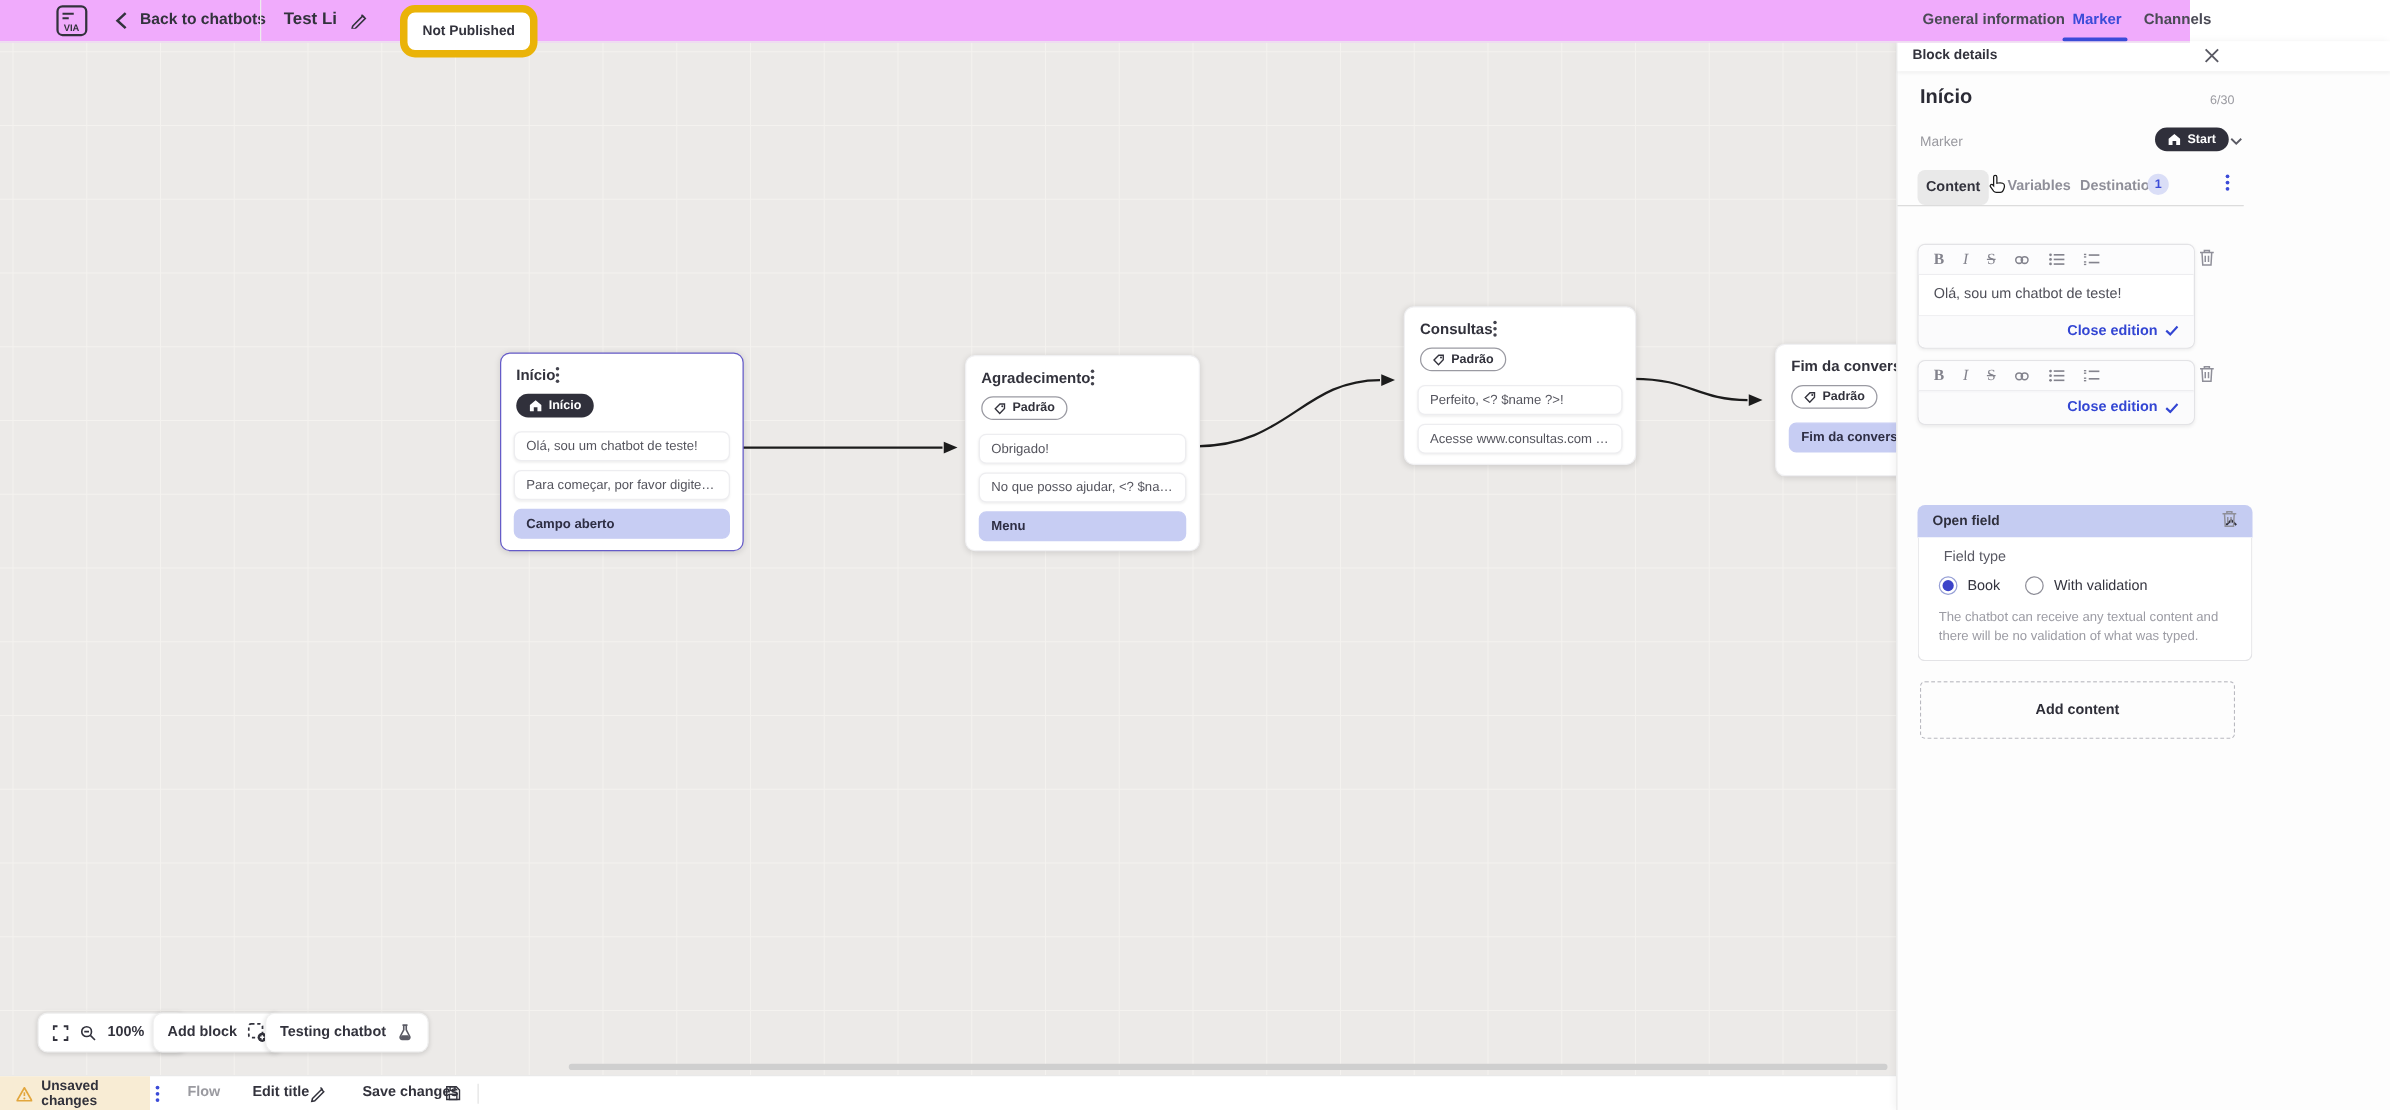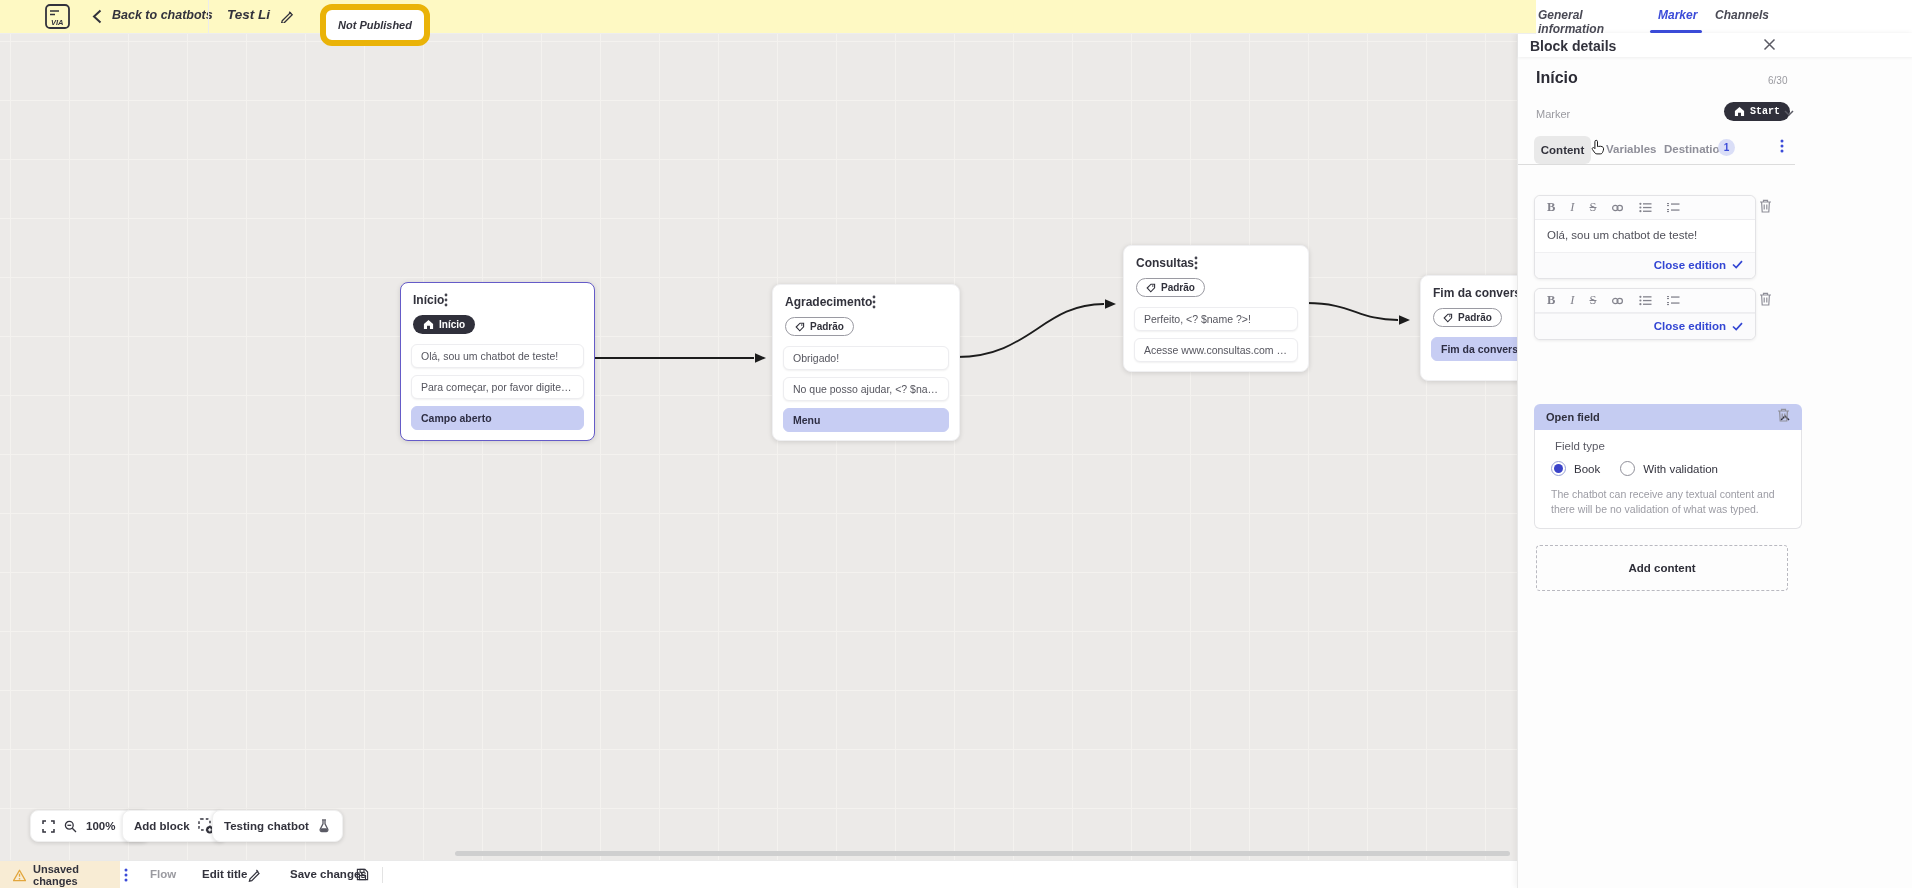--- a/index.html
+++ b/index.html
@@ -1,21 +1,21 @@
 <!DOCTYPE html>
 <html><head>
 <meta charset="utf-8">
 <style>
   html,body{margin:0;padding:0;background:#fff;}
   .app{position:relative;width:1912px;height:888px;overflow:hidden;
        font-family:"Liberation Sans",sans-serif;color:#32323c;-webkit-font-smoothing:antialiased;}
   svg{display:block}
 
   
-  .topbar{position:absolute;left:0;top:0;width:1536px;height:33px;background:#fef9c3;border-bottom:1px solid #eeeeee;z-index:40;font-style:italic;}
+  .topbar{position:absolute;left:0;top:0;width:1752px;height:33px;background:#f0abfc;border-bottom:1px solid #eeeeee;z-index:40;}
   .logo{position:absolute;left:44px;top:3px;}
   .back-chев{position:absolute;left:92px;top:9px;}
   .back-label{position:absolute;left:112px;top:8px;font-size:12.5px;font-weight:700;color:#32323c;}
   .tb-divider{position:absolute;left:208px;top:0;width:1px;height:33px;background:#ececec;}
   .bot-title{position:absolute;left:227px;top:7px;font-size:13.5px;font-weight:600;color:#32323c;}
   .pencil-tb{position:absolute;left:280px;top:8px;}
   .pub-badge{position:absolute;left:320px;top:4px;height:22px;line-height:22px;padding:4px 12px;border:6px solid #eab308;border-radius:12px;font-size:11px;font-weight:600;color:#32323c;background:#fff;}
   .tb-tab{position:absolute;top:8px;font-size:12px;font-weight:600;color:#4a4a55;}
   .tb-tab.gen{left:1538px;}
   .tb-tab.builder{left:1658px;color:#3b4bd8;}
@@ -58,26 +58,26 @@
   .sb-flow{position:absolute;left:150px;top:7px;font-size:11.5px;font-weight:700;color:#9a9aa0;}
   .sb-edit{position:absolute;left:202px;top:7px;font-size:11.5px;font-weight:700;color:#32323c;}
   .sb-pencil{position:absolute;left:248px;top:8px;}
   .sb-save{position:absolute;left:290px;top:7px;font-size:11.5px;font-weight:700;color:#32323c;}
   .sb-floppy{position:absolute;left:356px;top:7px;}
   .sb-div{position:absolute;left:382px;top:6px;width:1px;height:16px;background:#e3e3e3;}
 
   
   .panel{position:absolute;left:1517px;top:33px;width:395px;height:855px;background:#fdfdfd;border-left:1px solid #e9e9e9;box-shadow:-2px 0 6px rgba(0,0,0,.05);z-index:35;}
   .p-header{position:absolute;left:0;top:0;width:100%;height:24px;background:#fff;box-shadow:0 1px 3px rgba(0,0,0,.06);}
-  .p-header-label{position:absolute;left:12px;top:5px;font-size:14px;font-weight:600;color:#32323c;}
+  .p-header-label{position:absolute;left:12px;top:5px;font-size:11px;font-weight:600;color:#32323c;}
   .p-close{position:absolute;left:245px;top:5px;cursor:pointer;}
   .p-name{position:absolute;left:18px;top:36px;font-size:16px;font-weight:700;color:#2b2b35;}
   .p-counter{position:absolute;left:250px;top:42px;font-size:10px;color:#9a9aa0;}
   .p-marker-label{position:absolute;left:18px;top:75px;font-size:11px;color:#9a9aa0;}
-  .p-start{position:absolute;left:206px;top:69px;font-family:Liberation Mono, monospace;}
+  .p-start{position:absolute;left:206px;top:69px;}
   .p-start-chev{position:absolute;left:266px;top:77px;}
   .p-tab-content{position:absolute;left:16px;top:103px;width:57px;height:28px;background:#e9e9e9;border-radius:6px;display:flex;align-items:center;justify-content:center;font-size:11.5px;font-weight:700;color:#32323c;}
   .p-tab{position:absolute;top:110px;font-size:11.5px;font-weight:600;color:#8f8f99;}
   .p-tab.vars{left:88px;}
   .p-tab.dest{left:146px;}
   .p-badge{position:absolute;left:200px;top:106px;width:17px;height:17px;border-radius:50%;background:#dadef7;color:#3b4bd8;font-size:10px;font-weight:700;display:flex;align-items:center;justify-content:center;}
   .p-kebab{position:absolute;left:262px;top:106px;}
   .p-tabline{position:absolute;left:0px;top:131px;width:277px;height:1px;background:#dcdcdc;}
 
   .editor{position:absolute;left:16px;width:220px;background:#fff;border:1px solid #e3e3e6;border-radius:6px;box-shadow:0 1px 3px rgba(0,0,0,.07);}

